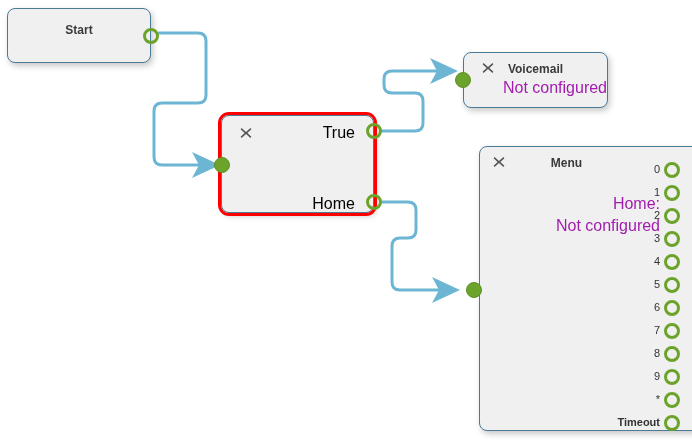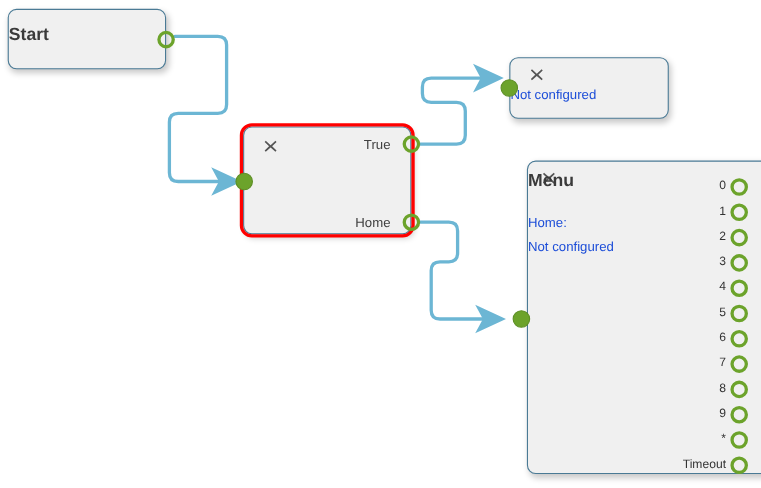--- a/index.html
+++ b/index.html
@@ -21,30 +21,30 @@
     box-shadow:2px 3px 6px rgba(0,0,0,0.22);
     box-sizing:border-box;
   }
   .node.selected{
     outline:3px solid #ff0000;
     outline-offset:0px;
   }
   .node-title{
     position:absolute;
     left:0;right:0;
-    text-align:left;
-    font-size:16px;
+    text-align:center;
+    font-size:12px;
     font-weight:bold;
     color:#3a3a3a;
   }
   .node-sub{
     position:absolute;left:0;right:0;
-    text-align:left;
-    font-size:12px;
-    color:#1d4ed8;
+    text-align:right;
+    font-size:16px;
+    color:#a21caf;
   }
   .close-icon{
     position:absolute;
     width:12px;height:12px;
     color:#555;
     font-size:13px;
     line-height:12px;
     text-align:center;
     font-weight:bold;
     cursor:pointer;
@@ -62,22 +62,22 @@
   .port.out{
     border:3px solid #6ca32b;
     background:transparent;
   }
   .port.in{
     background:#6ca32b;
     border:1px solid #5e8f26;
   }
   .port-label{
     position:absolute;
-    font-size:12px;
-    color:#404040;
+    font-size:16px;
+    color:#000000;
     text-align:center;
     white-space:nowrap;
   }
   .menu-port-label{
     position:absolute;
     font-size:11px;
     color:#333;
     text-align:right;
     white-space:nowrap;
     width:60px;
@@ -118,20 +118,21 @@
   <div class="port out" style="left:366px;top:123px;"></div>
   <div class="port out" style="left:366px;top:194px;"></div>
   <div class="port in" style="left:214px;top:157px;"></div>
 
   <div class="node" style="left:463px;top:52px;width:145px;height:56px;">
     <span class="close-icon" style="left:18px;top:9px;">
       <svg width="12" height="12" viewBox="0 0 12 12" aria-hidden="true">
         <path d="M1.6 1 L6 5 L10.4 1 L11.4 2.2 L7.4 6 L11.4 9.8 L10.4 11 L6 7 L1.6 11 L0.6 9.8 L4.6 6 L0.6 2.2 Z" fill="#555"></path>
       </svg>
     </span>
+    <div class="node-title" style="top:9px;">Voicemail</div>
     <div class="node-sub" style="top:26px;">Not configured</div>
   </div>
   <div class="port in" style="left:455px;top:72px;"></div>
 
   <div class="node" style="left:479px;top:146px;width:225px;height:285px;">
     <span class="close-icon" style="left:13px;top:9px;">
       <svg width="12" height="12" viewBox="0 0 12 12" aria-hidden="true">
         <path d="M1.6 1 L6 5 L10.4 1 L11.4 2.2 L7.4 6 L11.4 9.8 L10.4 11 L6 7 L1.6 11 L0.6 9.8 L4.6 6 L0.6 2.2 Z" fill="#555"></path>
       </svg>
     </span>
@@ -158,16 +159,16 @@
       <div class="menu-port-label" style="left: 600px; top: 301px;">6</div>
       <div class="port out" style="left: 664px; top: 323px;"></div>
       <div class="menu-port-label" style="left: 600px; top: 324px;">7</div>
       <div class="port out" style="left: 664px; top: 346px;"></div>
       <div class="menu-port-label" style="left: 600px; top: 347px;">8</div>
       <div class="port out" style="left: 664px; top: 369px;"></div>
       <div class="menu-port-label" style="left: 600px; top: 370px;">9</div>
       <div class="port out" style="left: 664px; top: 392px;"></div>
       <div class="menu-port-label" style="left: 600px; top: 393px;">*</div>
       <div class="port out" style="left: 664px; top: 415px;"></div>
-      <div class="menu-port-label" style="left: 600px; top: 416px;">Timeout</div>
+      <div class="menu-port-label" style="left: 600px; top: 416px; font-weight: bold;">Timeout</div>
     </div>
 
 </div>
 
 </body></html>

